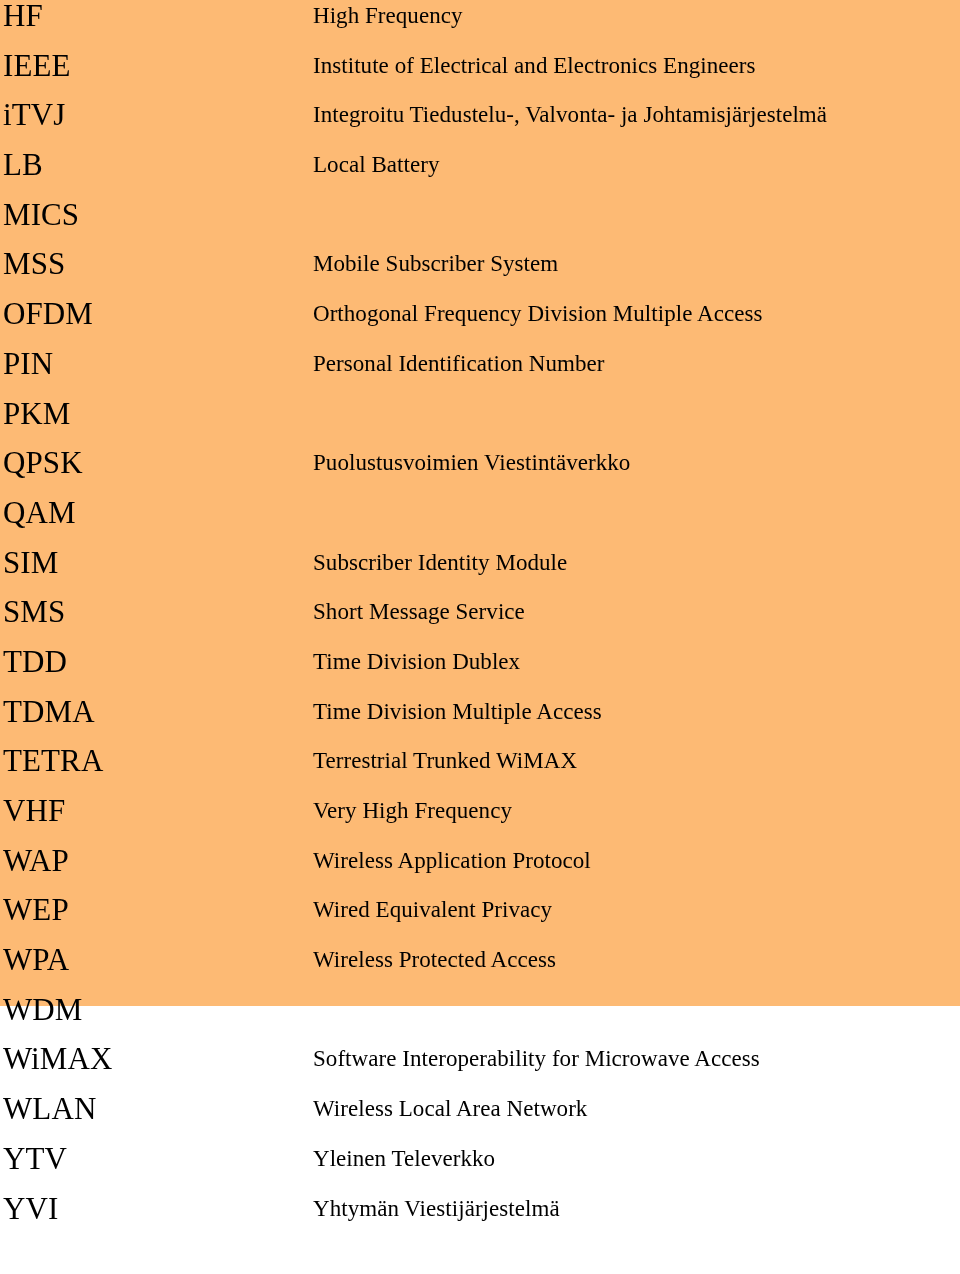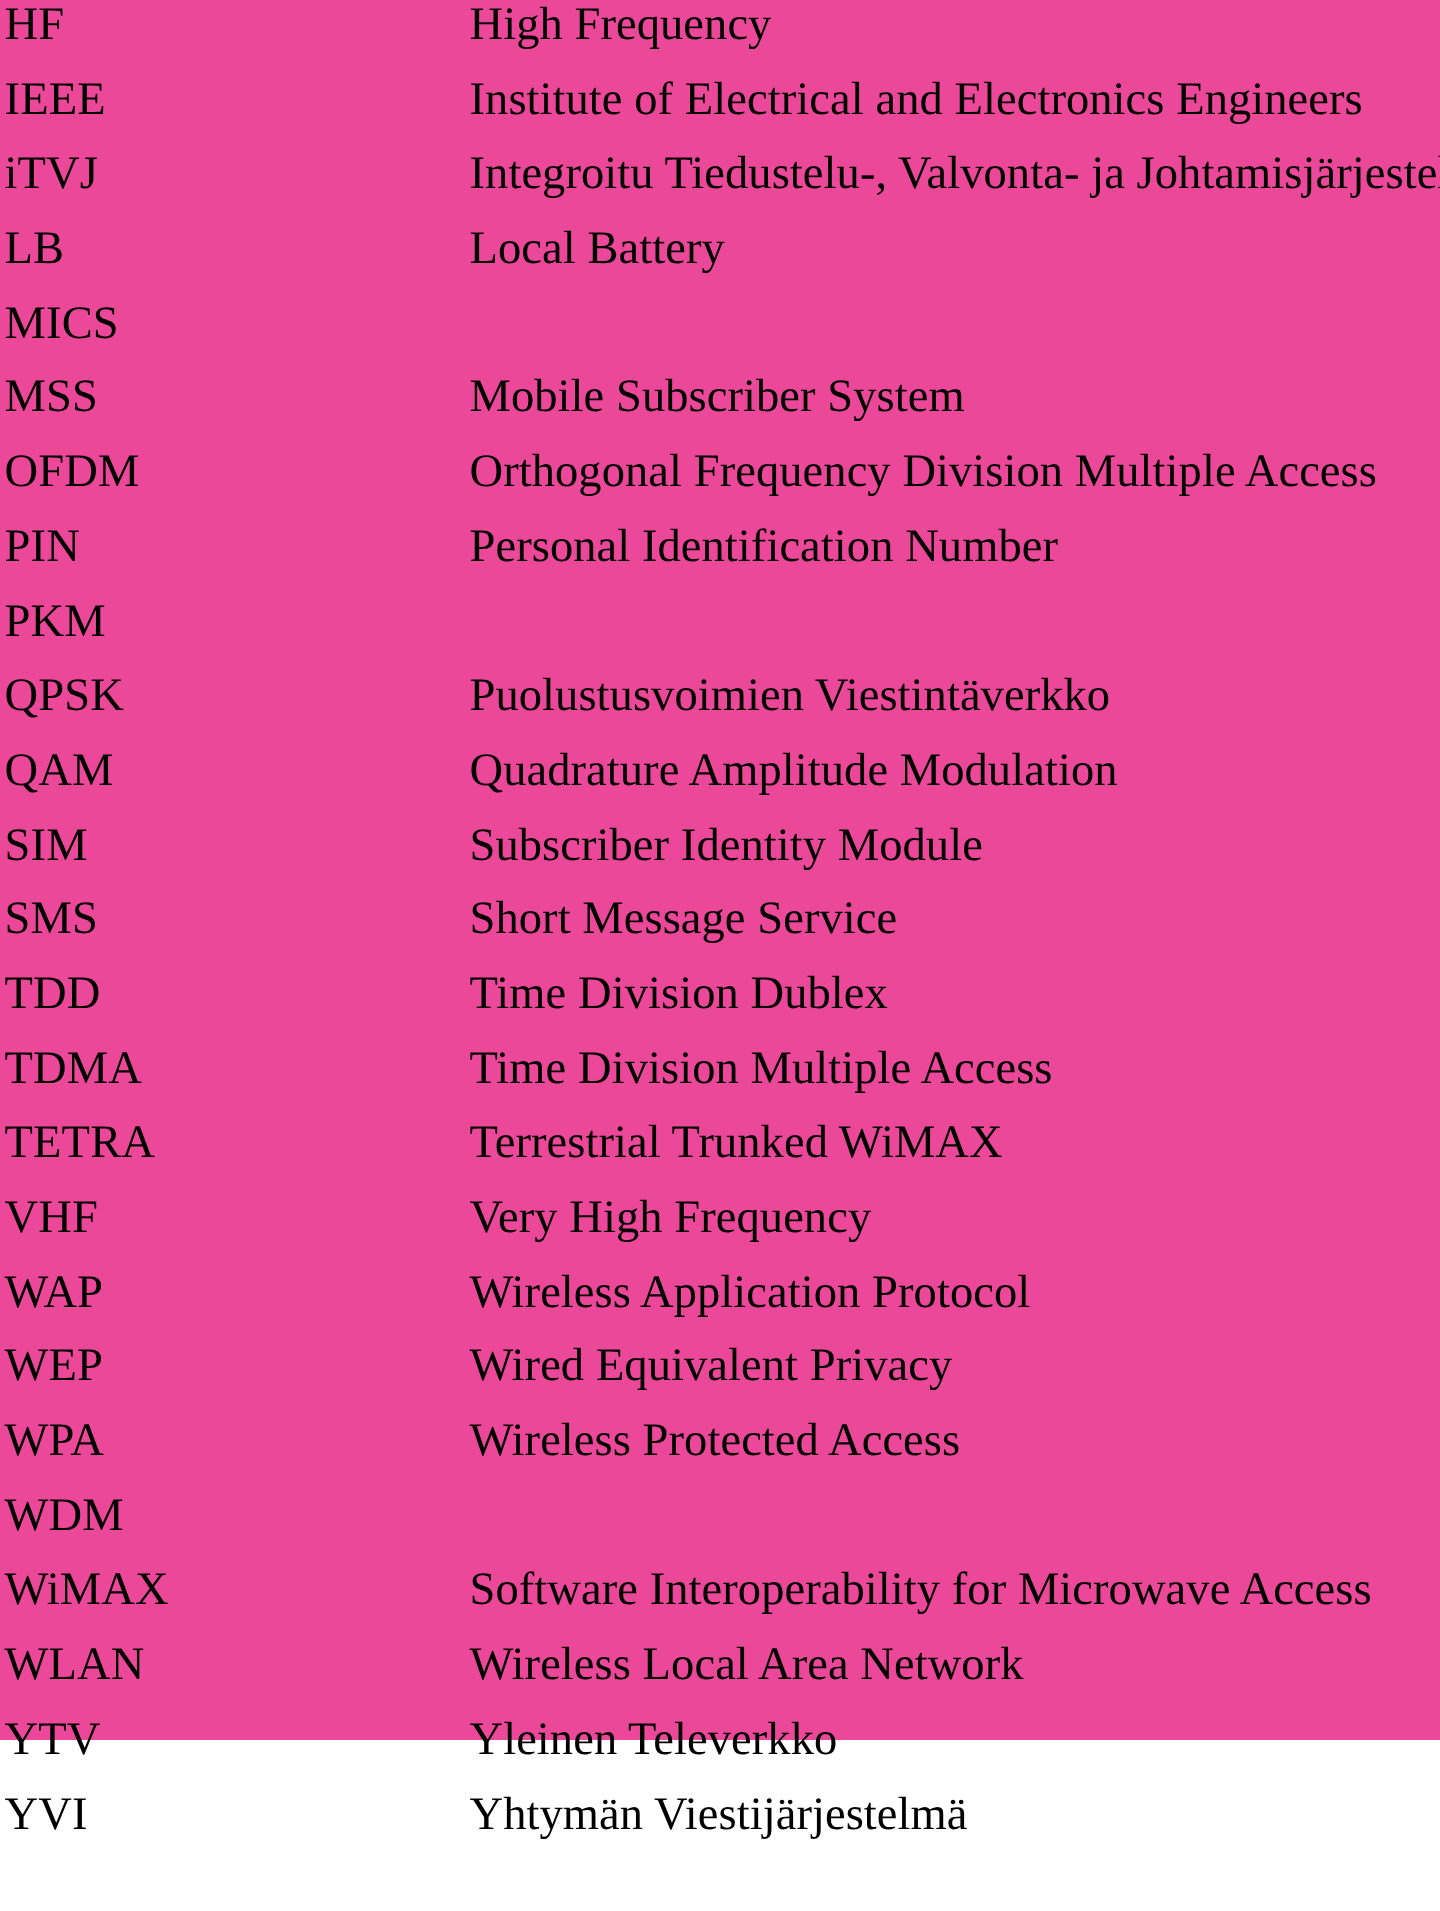--- a/index.html
+++ b/index.html
@@ -11,22 +11,22 @@
   body {
     width: 960px;
     height: 1274px;
     overflow: hidden;
     font-family: "Liberation Serif", "DejaVu Serif", serif;
     color: #000000;
   }
   .page {
     position: relative;
     width: 960px;
-    height: 1160px;
-    background: #ec4899;
+    height: 1006px;
+    background: #fdba74;
   }
   .glossary {
     position: absolute;
     left: 0;
     top: 0;
     width: 960px;
   }
   .entry {
     position: relative;
     height: 49.7px;
@@ -39,21 +39,21 @@
     top: 0;
     font-size: 31px;
     line-height: 32px;
     padding-top: 0px;
     letter-spacing: 0.1px;
   }
   .expansion {
     position: absolute;
     left: 313px;
     top: 0;
-    font-size: 31px;
+    font-size: 23px;
     line-height: 32px;
     letter-spacing: 0.05px;
   }
 </style>
 </head>
 <body>
 
 <div class="page">
   <div class="glossary" id="glossary-list">
       <div class="entry">
@@ -89,21 +89,20 @@
       </div>
       <div class="entry">
         <span class="abbr">PKM</span>
       </div>
       <div class="entry">
         <span class="abbr">QPSK</span>
         <span class="expansion">Puolustusvoimien Viestintäverkko</span>
       </div>
       <div class="entry">
         <span class="abbr">QAM</span>
-        <span class="expansion">Quadrature Amplitude Modulation</span>
       </div>
       <div class="entry">
         <span class="abbr">SIM</span>
         <span class="expansion">Subscriber Identity Module</span>
       </div>
       <div class="entry">
         <span class="abbr">SMS</span>
         <span class="expansion">Short Message Service</span>
       </div>
       <div class="entry">

